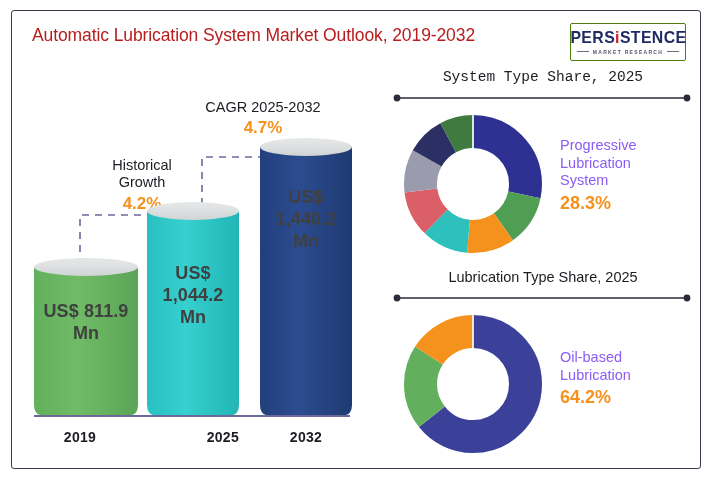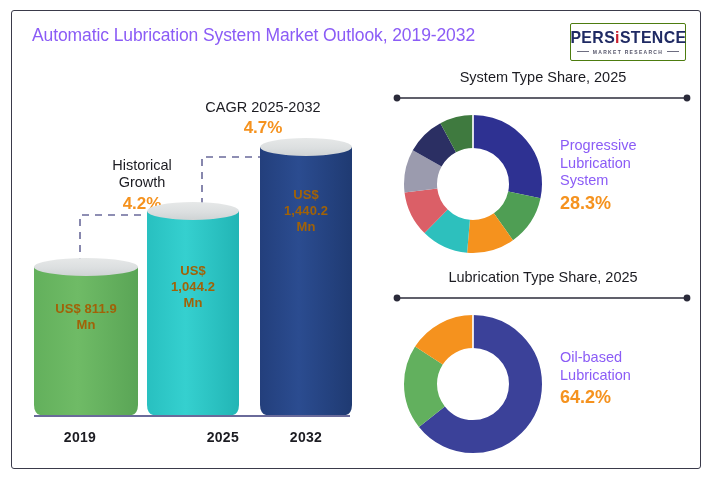--- a/index.html
+++ b/index.html
@@ -19,21 +19,21 @@
   }
 
   
   .title {
     position: absolute;
     left: 20px; top: 13px;
     width: 520px;
     font-size: 17.5px;
     line-height: 1.32;
     font-weight: 400;
-    color: #8b5cf6;
+    color: #b91c1c;
     letter-spacing: -0.1px;
   }
   .logo {
     position: absolute;
     right: 14px; top: 12px;
     width: 116px; height: 38px;
     border: 1px solid #4d7c0f;
     border-radius: 2px;
     background: #fff;
     display: flex;
@@ -89,23 +89,23 @@
   }
   .bar-body {
     position: absolute;
     left: 0; top: 0; width: 100%; height: 100%;
     border-radius: 0 0 6px 6px / 0 0 10px 10px;
   }
   .bar-val {
     position: absolute;
     left: 0; width: 100%;
     text-align: center;
-    color: #a16207;
-    font-weight: 700;
-    font-size: 13px;
+    color: #404040;
+    font-weight: 700;
+    font-size: 18px;
     line-height: 1.22;
     letter-spacing: 0.1px;
     z-index: 3;
   }
   .bar-xlabel {
     position: absolute;
     bottom: 24px;
     text-align: center;
     font-size: 14px;
     font-weight: 700;
@@ -243,21 +243,21 @@
         <div>Mn</div>
       </div>
     </div>
     <div class="bar-xlabel" style="left:248px; width:92px;">2032</div>
 
     <div class="bar-axis"></div>
   </div>
 
   <div class="right-panel">
 
-    <div class="sec-title" style="top:0px;">System Type Share, 2025</div>
+    <div class="sec-title" style="top:0px;font-family:Liberation Mono, monospace;">System Type Share, 2025</div>
     <svg class="sec-rule" viewBox="0 0 300 10" style="top:24px;">
       <line x1="5" y1="5" x2="295" y2="5" stroke="#2b2b3a" stroke-width="1.6"></line>
       <circle cx="5" cy="5" r="3.4" fill="#2b2b3a"></circle>
       <circle cx="295" cy="5" r="3.4" fill="#2b2b3a"></circle>
     </svg>
 
     <svg class="donut" viewBox="0 0 100 100" style="left:14px; top:40px; width:150px; height:150px;">
 
       <g transform="rotate(-90 50 50)">
         <circle cx="50" cy="50" r="35" fill="none" stroke="#2e3192" stroke-width="22" stroke-dasharray="62.24 157.69" stroke-dashoffset="0"></circle>

